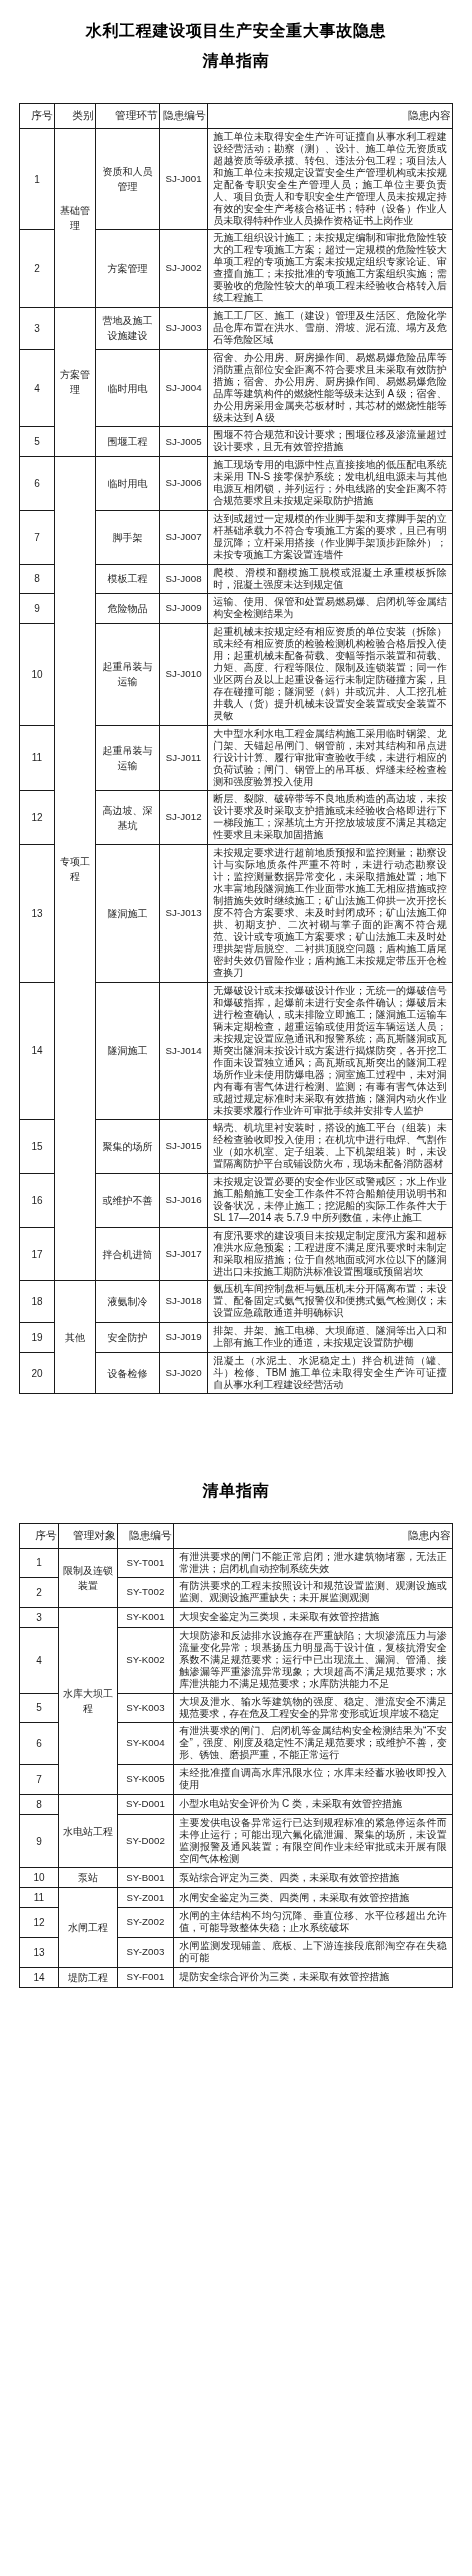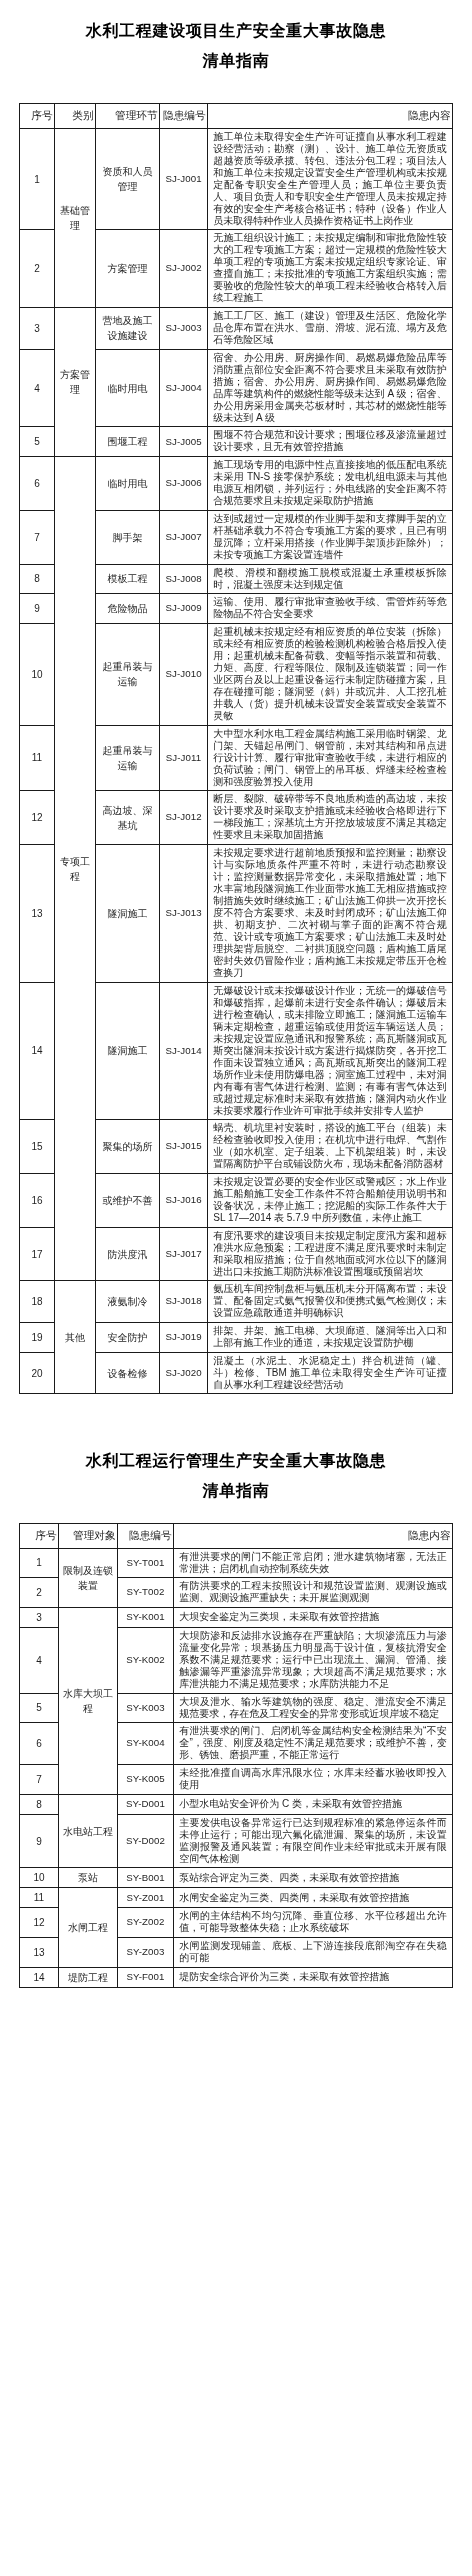--- a/index.html
+++ b/index.html
@@ -116,21 +116,21 @@
         <tr>
           <td class="c-no">8</td>
           <td class="c-stage">模板工程</td>
           <td class="c-code">SJ-J008</td>
           <td class="c-content">爬模、滑模和翻模施工脱模或混凝土承重模板拆除时，混凝土强度未达到规定值</td>
         </tr>
         <tr>
           <td class="c-no">9</td>
           <td class="c-stage">危险物品</td>
           <td class="c-code">SJ-J009</td>
-          <td class="c-content">运输、使用、履行审批审查验收手续、雷管炸药等危险物品不符合安全要求</td>
+          <td class="c-content">运输、使用、保管和处置易燃易爆、启闭机等金属结构安全检测结果为</td>
         </tr>
         <tr>
           <td class="c-no">10</td>
           <td class="c-stage">起重吊装与运输</td>
           <td class="c-code">SJ-J010</td>
           <td class="c-content">起重机械未按规定经有相应资质的单位安装（拆除）或未经有相应资质的检验检测机构检验合格后投入使用；起重机械未配备荷载、变幅等指示装置和荷载、力矩、高度、行程等限位、限制及连锁装置；同一作业区两台及以上起重设备运行未制定防碰撞方案，且存在碰撞可能；隧洞竖（斜）井或沉井、人工挖孔桩井载人（货）提升机械未设置安全装置或安全装置不灵敏</td>
         </tr>
         <tr>
           <td class="c-no">11</td>
           <td class="c-stage">起重吊装与运输</td>
@@ -162,21 +162,21 @@
           <td class="c-content">蜗壳、机坑里衬安装时，搭设的施工平台（组装）未经检查验收即投入使用；在机坑中进行电焊、气割作业（如水机室、定子组装、上下机架组装）时，未设置隔离防护平台或铺设防火布，现场未配备消防器材</td>
         </tr>
         <tr>
           <td class="c-no">16</td>
           <td class="c-stage">或维护不善</td>
           <td class="c-code">SJ-J016</td>
           <td class="c-content">未按规定设置必要的安全作业区或警戒区；水上作业施工船舶施工安全工作条件不符合船舶使用说明书和设备状况，未停止施工；挖泥船的实际工作条件大于 SL 17—2014 表 5.7.9 中所列数值，未停止施工</td>
         </tr>
         <tr>
           <td class="c-no">17</td>
-          <td class="c-stage">防洪度汛</td>
+          <td class="c-stage">拌合机进筒</td>
           <td class="c-code">SJ-J017</td>
           <td class="c-content">有度汛要求的建设项目未按规定制定度汛方案和超标准洪水应急预案；工程进度不满足度汛要求时未制定和采取相应措施；位于自然地面或河水位以下的隧洞进出口未按施工期防洪标准设置围堰或预留岩坎</td>
         </tr>
         <tr>
           <td class="c-no">18</td>
           <td class="c-cat" rowspan="3">其他</td>
           <td class="c-stage">液氨制冷</td>
           <td class="c-code">SJ-J018</td>
           <td class="c-content">氨压机车间控制盘柜与氨压机未分开隔离布置；未设置、配备固定式氨气报警仪和便携式氨气检测仪；未设置应急疏散通道并明确标识</td>
         </tr>
@@ -188,21 +188,21 @@
         </tr>
         <tr>
           <td class="c-no">20</td>
           <td class="c-stage">设备检修</td>
           <td class="c-code">SJ-J020</td>
           <td class="c-content">混凝土（水泥土、水泥稳定土）拌合机进筒（罐、斗）检修、TBM 施工单位未取得安全生产许可证擅自从事水利工程建设经营活动</td>
         </tr>
       </tbody>
   </table>
 
-  <h1 class="doc-title second"><span>水利工程运行管理生产安全重大事故隐患</span><br><span>清单指南</span></h1>
+  <h1 class="doc-title second"><br><span>清单指南</span></h1>
 
   <table class="grid t2">
     <colgroup>
       <col class="no">
         <col class="obj">
         <col class="code">
         <col class="content">
     </colgroup>
     <thead>
       <tr>

